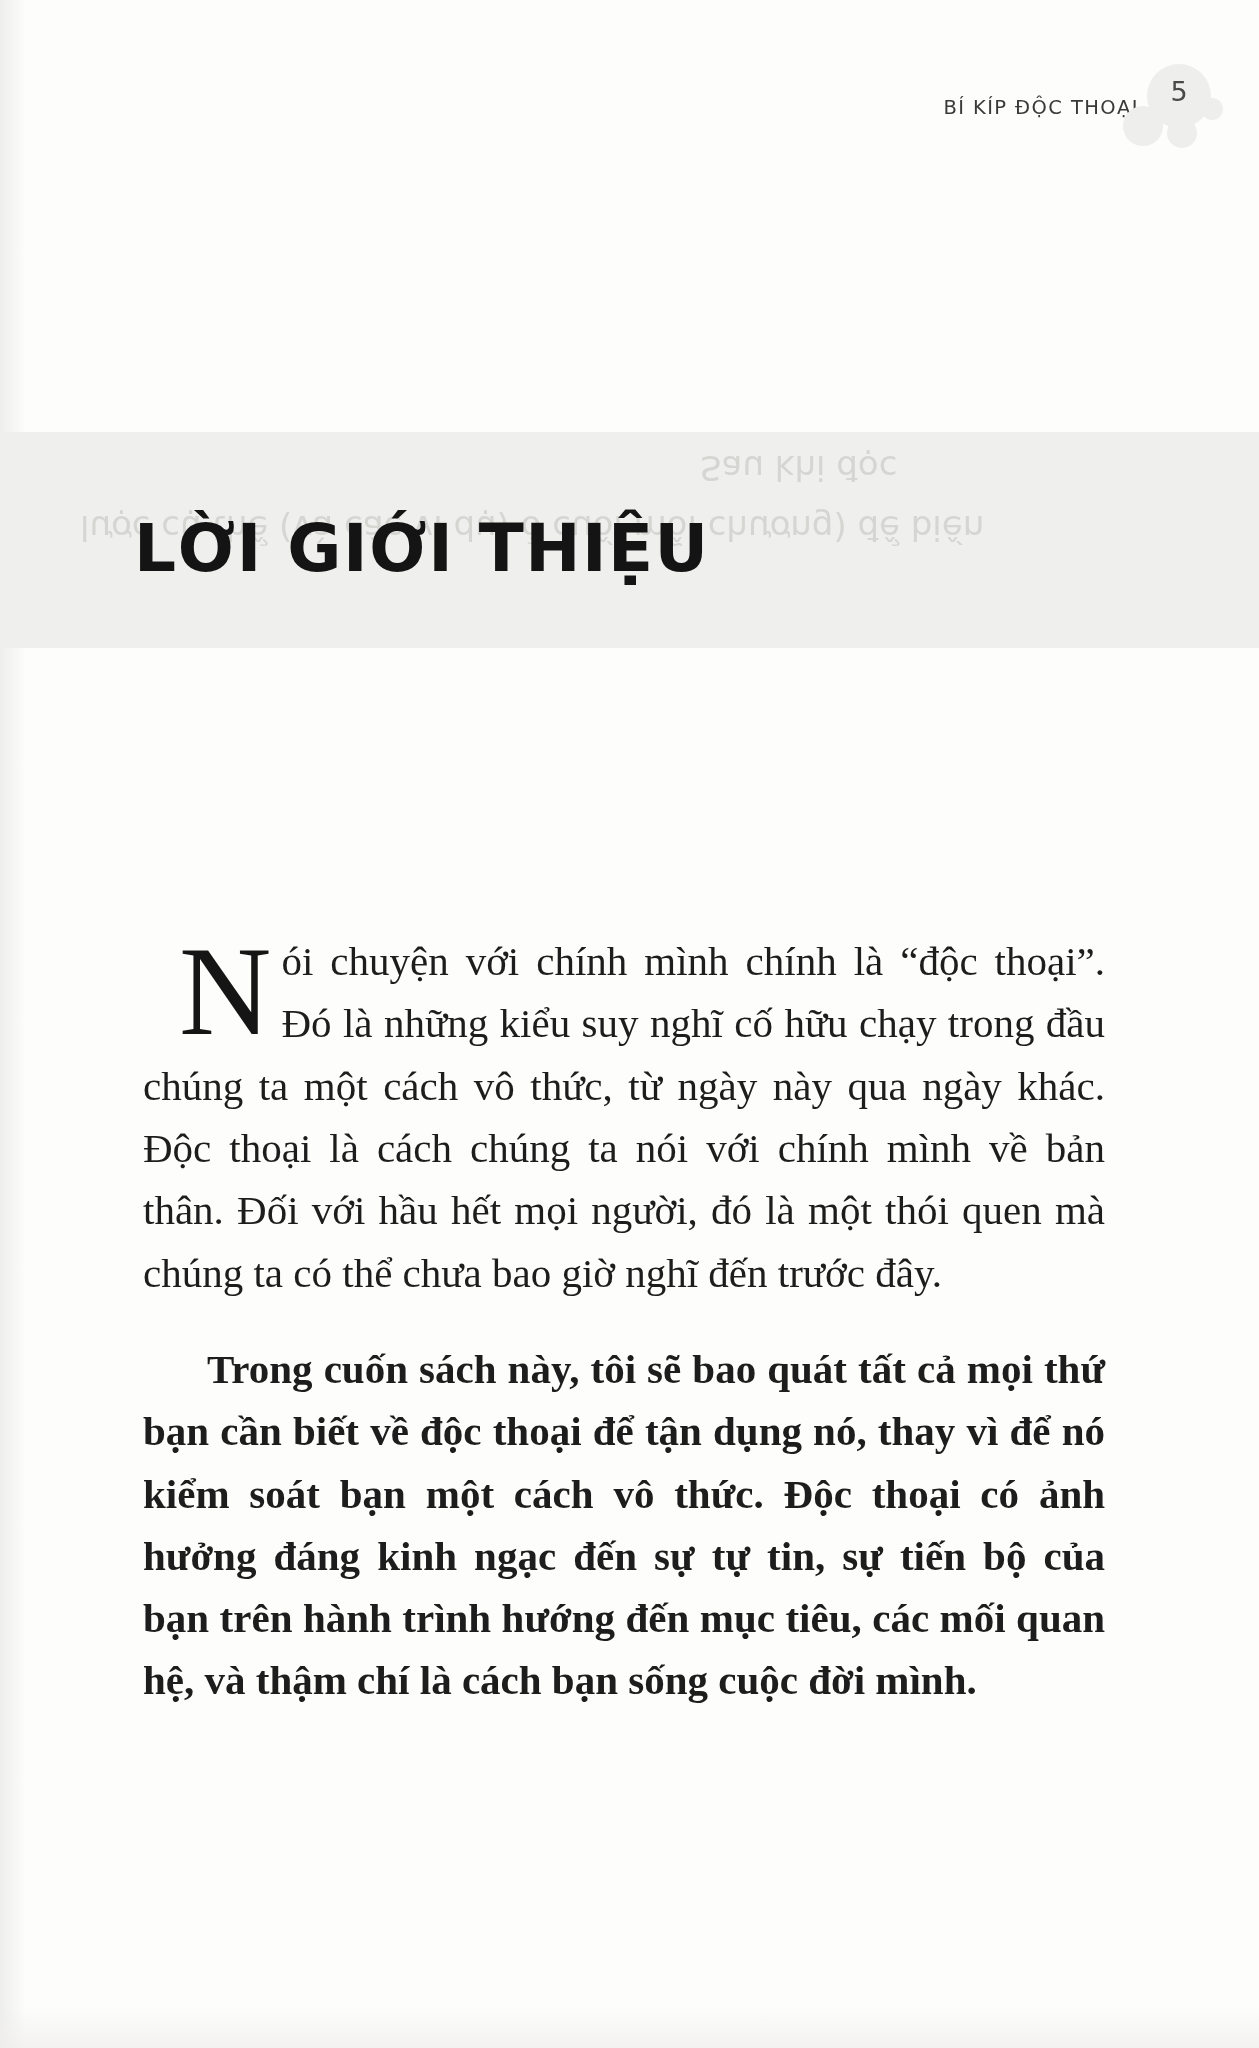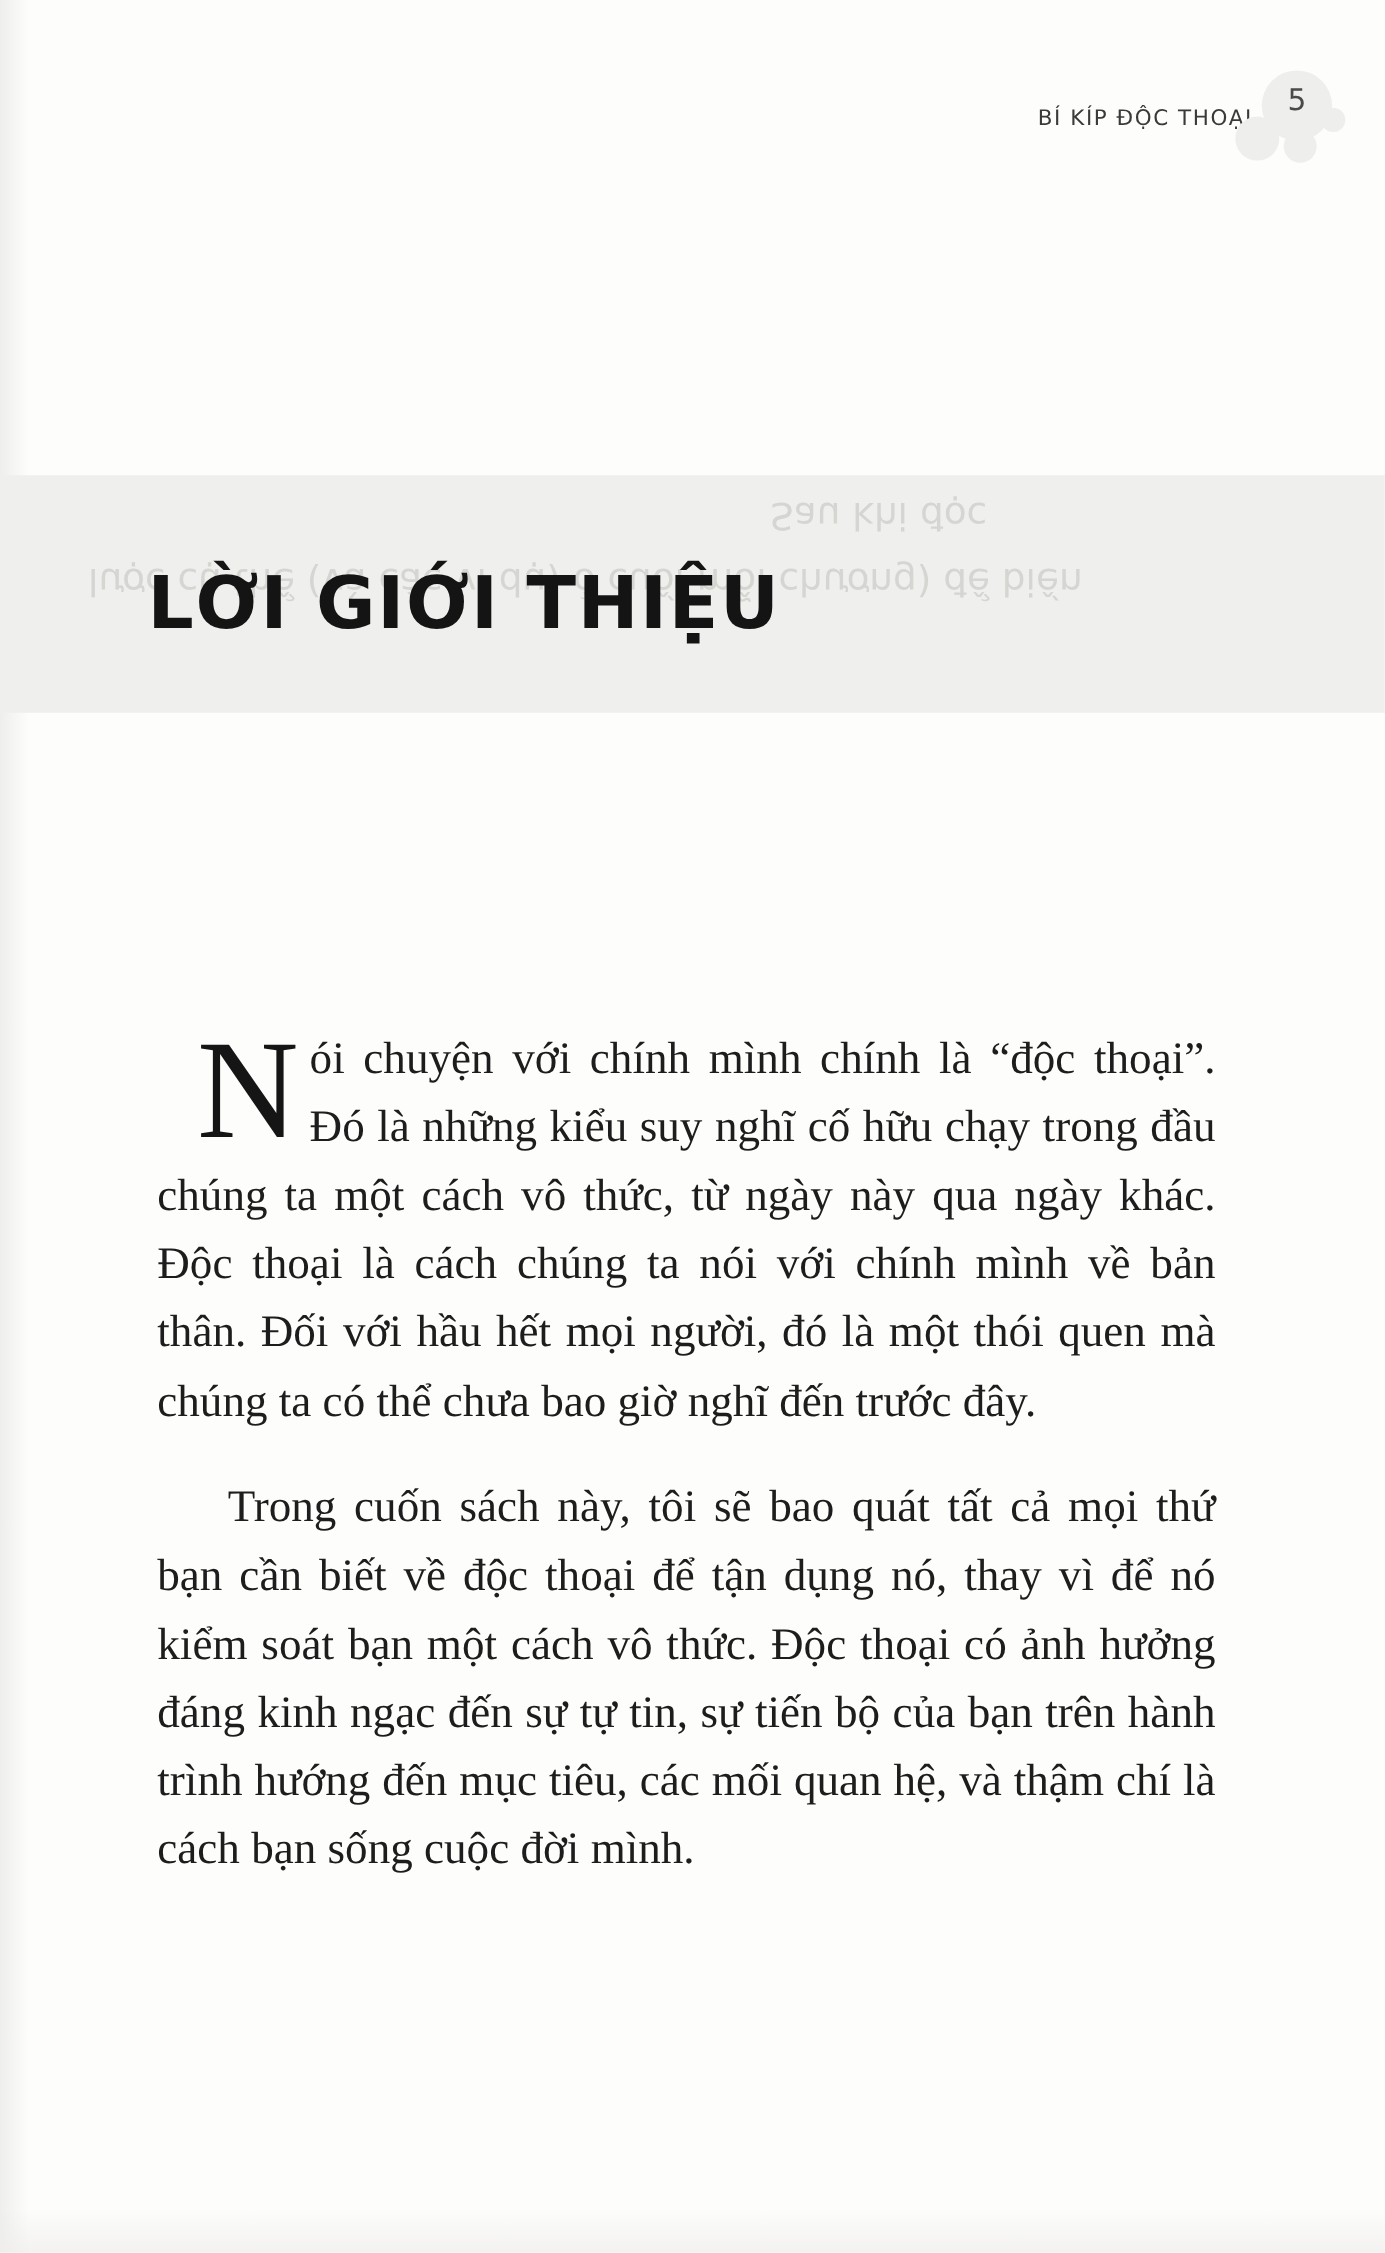--- a/index.html
+++ b/index.html
@@ -124,21 +124,21 @@
   }
   p.body-par {
     margin: 0 0 34px 0;
     font-size: 41px;
     line-height: 1.52;
     text-align: justify;
     text-justify: inter-word;
     color: #1d1d1d;
     hyphens: none;
   }
-  p.body-par.indent { text-indent: 64px; }
+  p.body-par.indent { text-indent: 64px; font-weight: bold; }
 
   .dropcap-par {
     position: relative;
     min-height: 130px;
   }
   .dropcap {
     float: left;
     font-family: "Liberation Serif", serif;
     font-size: 128px;
     line-height: 0.86;

